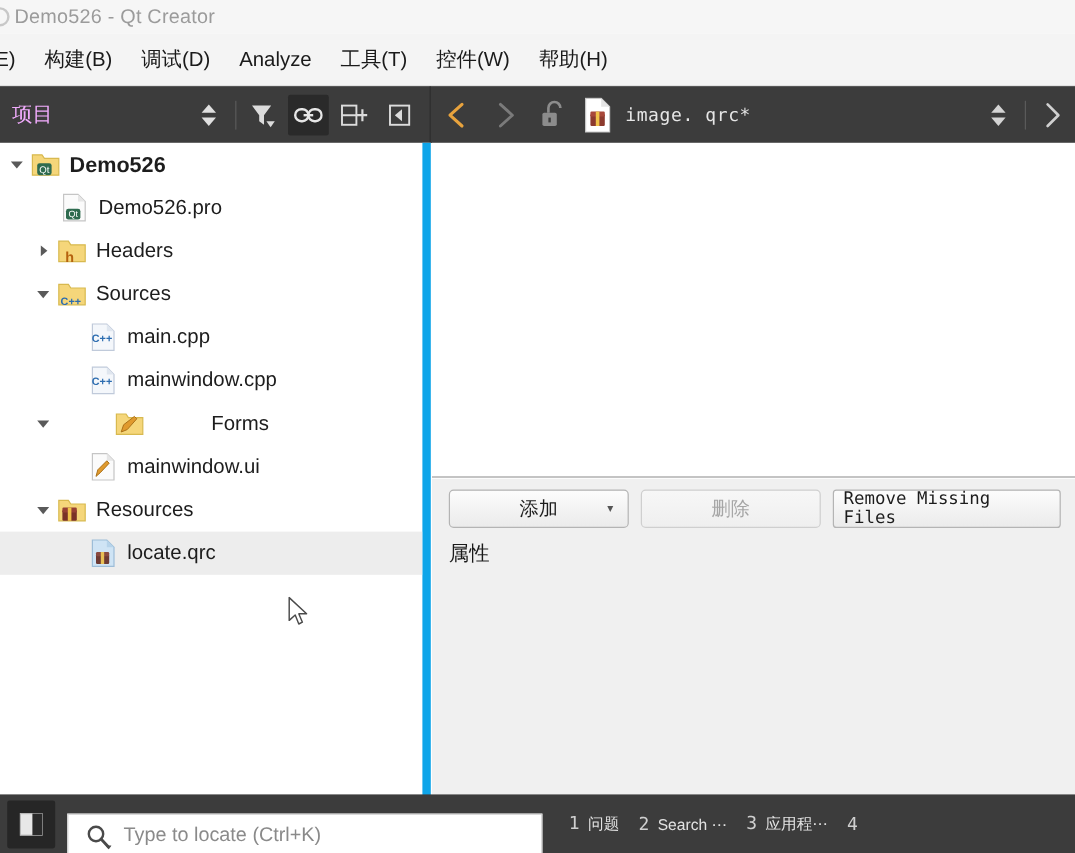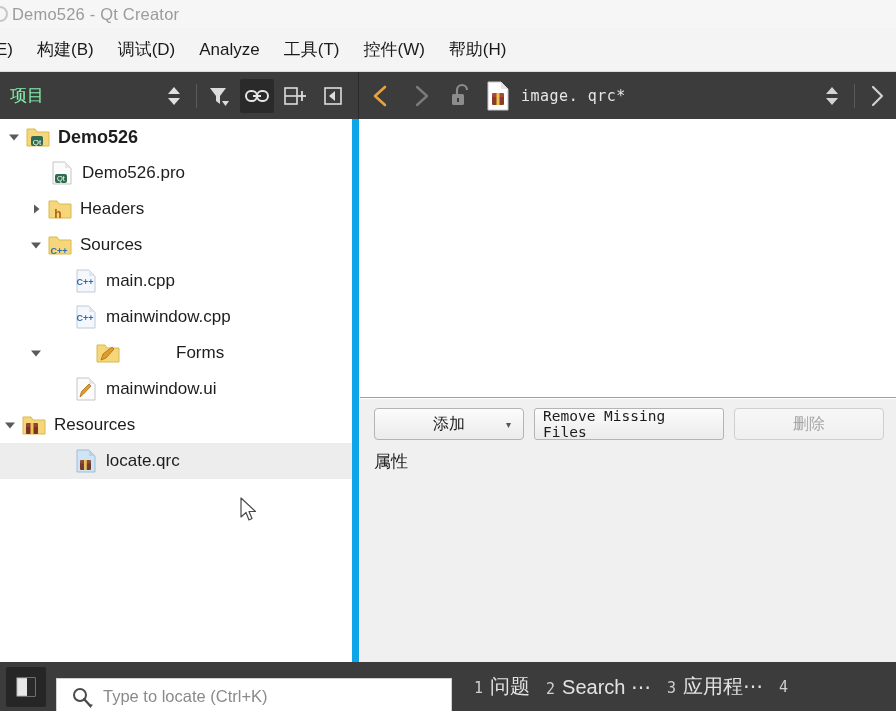--- a/index.html
+++ b/index.html
@@ -45,21 +45,21 @@
     background: #3c3c3c;
     display: flex; align-items: stretch;
   }
   .toolbar-left {
     width: 359px; height: 100%;
     display: flex; align-items: center;
     background: #3c3c3c;
     border-right: 1px solid #2b2b2b;
   }
   .tb-title {
-    font-size: 17px; color: #86efac; padding-left: 10px;
+    font-size: 17px; color: #f0abfc; padding-left: 10px;
     white-space: nowrap;
   }
   .tb-spacer { flex: 1; }
   .tb-btn {
     width: 34px; height: 34px; margin: 0 2px;
     display: flex; align-items: center; justify-content: center;
     border-radius: 2px; cursor: pointer;
   }
   .tb-btn.active { background: #2a2a2a; }
   .tb-sep {
@@ -179,21 +179,21 @@
   .locator .mag { margin: 0 10px 0 14px; display: flex; }
   .locator .ph { font-size: 16.5px; color: #8a8a8a; white-space: nowrap; }
   .sb-tabs { display: flex; align-items: center; margin-left: 22px; gap: 0; }
   .sb-tab {
     display: flex; align-items: baseline; gap: 7px;
     padding: 0 16px 0 0; cursor: pointer; white-space: nowrap;
   }
   .sb-num {
     font-family: "DejaVu Sans Mono", monospace; font-size: 15px; color: #cfcfcf;
   }
-  .sb-lbl { font-size: 20px; color: #e2e2e2; }
+  .sb-lbl { font-size: 13px; color: #e2e2e2; }
 
   
   .cursor { position: absolute; left: 240px; top: 497px; pointer-events: none; }
 </style>
 </head>
 <body>
 
 <div id="app">
 
   <div class="titlebar">
@@ -407,21 +407,21 @@
       <span class="tree-icon">
         <svg width="24" height="26" viewBox="0 0 24 26">
           <path d="M3 2 H15 L21 8 V24 H3 Z" fill="#fbfbfb" stroke="#c5c5c5" stroke-width="1"></path>
           <path d="M15 2 L21 8 H15 Z" fill="#e6e6e6"></path>
           <path d="M6 21 L7.5 15.5 L15 8 L17 10 L9.5 18 Z" fill="#e09a2e" stroke="#a86f16" stroke-width="0.8"></path>
         </svg>
       </span>
       <span class="tree-label">mainwindow.ui</span>
     </div>
 
-    <div class="tree-row" style="">
+    <div class="tree-row" style="padding-left:26px;">
       <span class="tree-arrow">
         <svg width="12" height="12" viewBox="0 0 12 12">
             <polygon points="1,3.5 11,3.5 6,9.5" fill="#5a5a5a"></polygon>
           </svg>
       </span>
       <span class="tree-icon">
         <svg width="26" height="24" viewBox="0 0 26 24">
           <path d="M2 4 H10 L12 7 H24 V21 H2 Z" fill="#f5d67a" stroke="#d8b94f" stroke-width="1"></path>
           <rect x="5" y="12" width="12" height="9" rx="1" fill="#7a3227"></rect>
           <rect x="5" y="10" width="12" height="4" rx="1" fill="#964034"></rect>
@@ -446,25 +446,25 @@
   </div>
 
   <div class="editor-area"></div>
 
   <div class="qrc-panel">
     <div class="qrc-buttons">
       <div class="qbtn qbtn-add">
         <span>添加</span>
         <span class="caret">▾</span>
       </div>
+      <div class="qbtn qbtn-del disabled">
+        <span>删除</span>
+      </div>
       <div class="qbtn qbtn-rmf">
         <span>Remove Missing Files</span>
-      </div>
-      <div class="qbtn qbtn-del disabled">
-        <span>删除</span>
       </div>
     </div>
 
     <div class="props-title">属性</div>
 
   </div>
 
   <div class="statusbar">
     <div class="sb-toggle">
       <svg width="24" height="24" viewBox="0 0 24 24">

